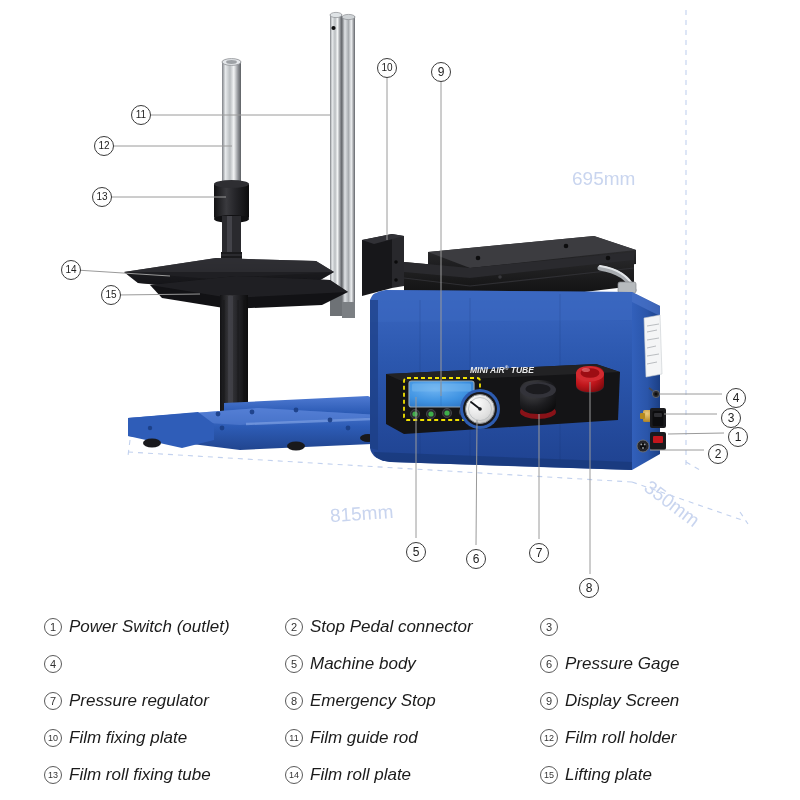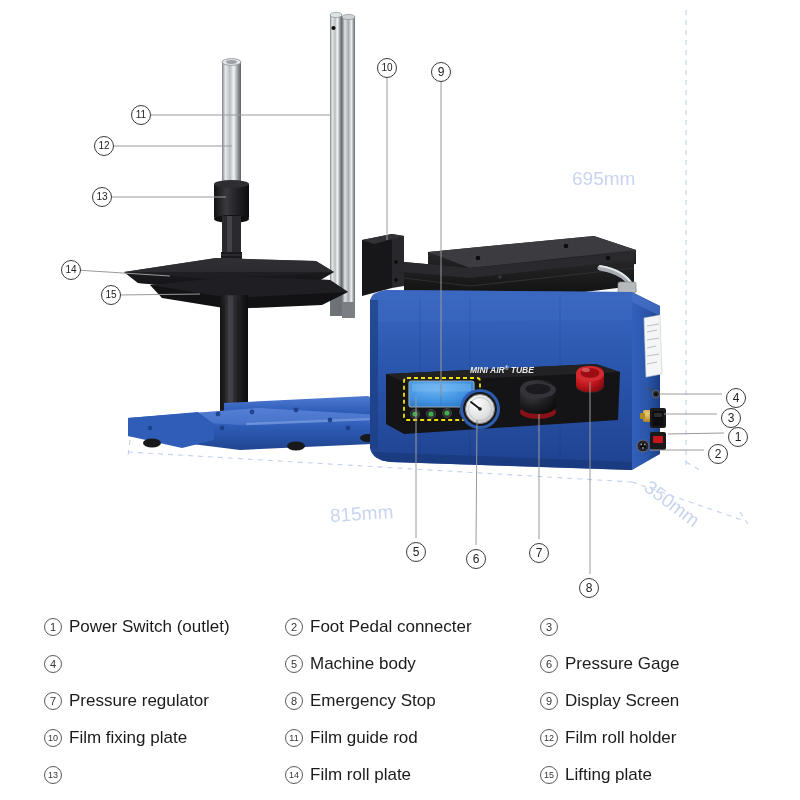--- a/index.html
+++ b/index.html
@@ -77,20 +77,21 @@
     font-size: 11px;
     line-height: 16px;
     text-align: center;
     color: #333;
     box-sizing: border-box;
   }
   .lg-text {
     font-size: 17px;
     color: #1b1b1b;
     white-space: nowrap;
+    font-style: italic;
   }
 </style>
 </head>
 <body>
 
 <div id="diagram">
 
   <svg width="800" height="600" viewBox="0 0 800 600">
     <defs>
       <linearGradient id="chromeGrad" x1="0" y1="0" x2="1" y2="0">
@@ -463,21 +464,21 @@
 
 <div id="legend">
 
   <div class="legend-row">
     <div class="legend-cell c1">
       <span class="lg-num">1</span>
       <span class="lg-text">Power Switch (outlet)</span>
     </div>
     <div class="legend-cell c2">
       <span class="lg-num">2</span>
-      <span class="lg-text">Foot Pedal connecter</span>
+      <span class="lg-text">Stop Pedal connector</span>
     </div>
     <div class="legend-cell c3">
       <span class="lg-num">3</span>
     </div>
   </div>
 
   <div class="legend-row">
     <div class="legend-cell c1">
       <span class="lg-num">4</span>
     </div>
@@ -517,20 +518,21 @@
     </div>
     <div class="legend-cell c3">
       <span class="lg-num" style="font-size:9px;">12</span>
       <span class="lg-text">Film roll holder</span>
     </div>
   </div>
 
   <div class="legend-row">
     <div class="legend-cell c1">
       <span class="lg-num" style="font-size:9px;">13</span>
+      <span class="lg-text">Film roll fixing tube</span>
     </div>
     <div class="legend-cell c2">
       <span class="lg-num" style="font-size:9px;">14</span>
       <span class="lg-text">Film roll plate</span>
     </div>
     <div class="legend-cell c3">
       <span class="lg-num" style="font-size:9px;">15</span>
       <span class="lg-text">Lifting plate</span>
     </div>
   </div>

